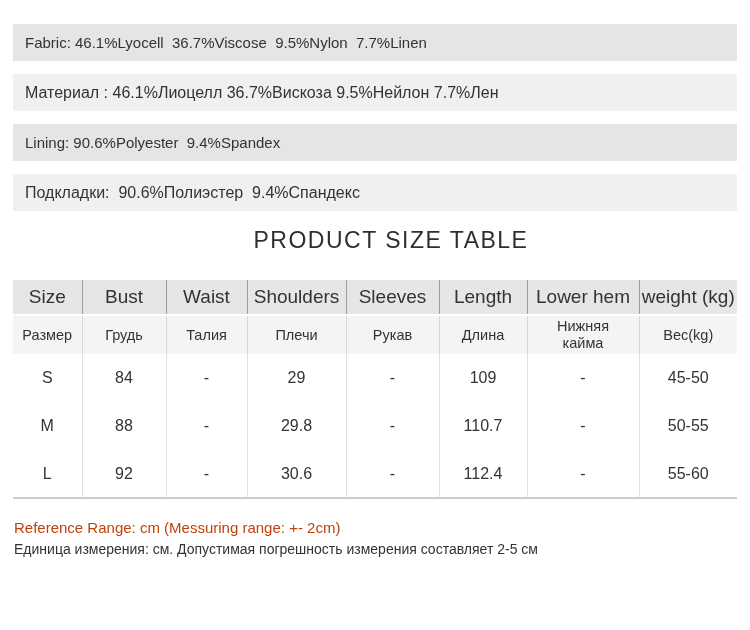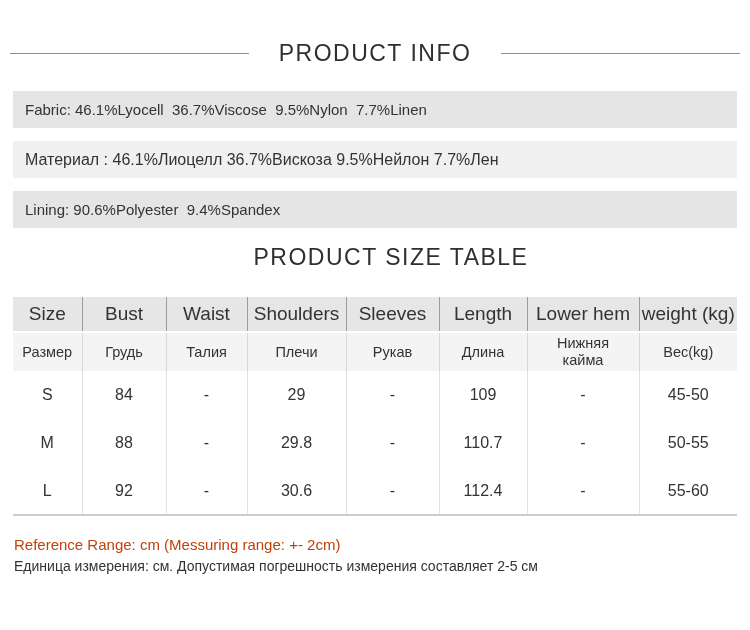--- a/index.html
+++ b/index.html
@@ -82,35 +82,33 @@
   .size-table tbody td:last-child { border-right:none; }
   
   .note-en { margin:20px 0 0 14px; font-size:15px; color:#c2410c; }
   .note-ru { margin:5px 0 0 14px; font-size:14px; color:#333333; }
 </style>
 </head>
 <body>
 
 <div class="page">
 
-  <div class="title-row">
-    <span class="hline left"></span>
-    <div class="section-title">PRODUCT INFO</div>
-    <span class="hline right"></span>
-  </div>
 
   <div class="info-rows">
     <div class="info-row dark">
       <span>Fabric: 46.1%Lyocell  36.7%Viscose  9.5%Nylon  7.7%Linen</span>
     </div>
     <div class="info-row light ru">
       <span>Материал : 46.1%Лиоцелл 36.7%Вискоза 9.5%Нейлон 7.7%Лен</span>
     </div>
     <div class="info-row dark">
       <span>Lining: 90.6%Polyester  9.4%Spandex</span>
+    </div>
+    <div class="info-row light ru">
+      <span>Подкладки:  90.6%Полиэстер  9.4%Спандекс</span>
     </div>
   </div>
 
   <div class="section-title title-center">PRODUCT SIZE TABLE</div>
 
   <table class="size-table">
     <colgroup>
       <col style="width:69px">
         <col style="width:84px">
         <col style="width:81px">

